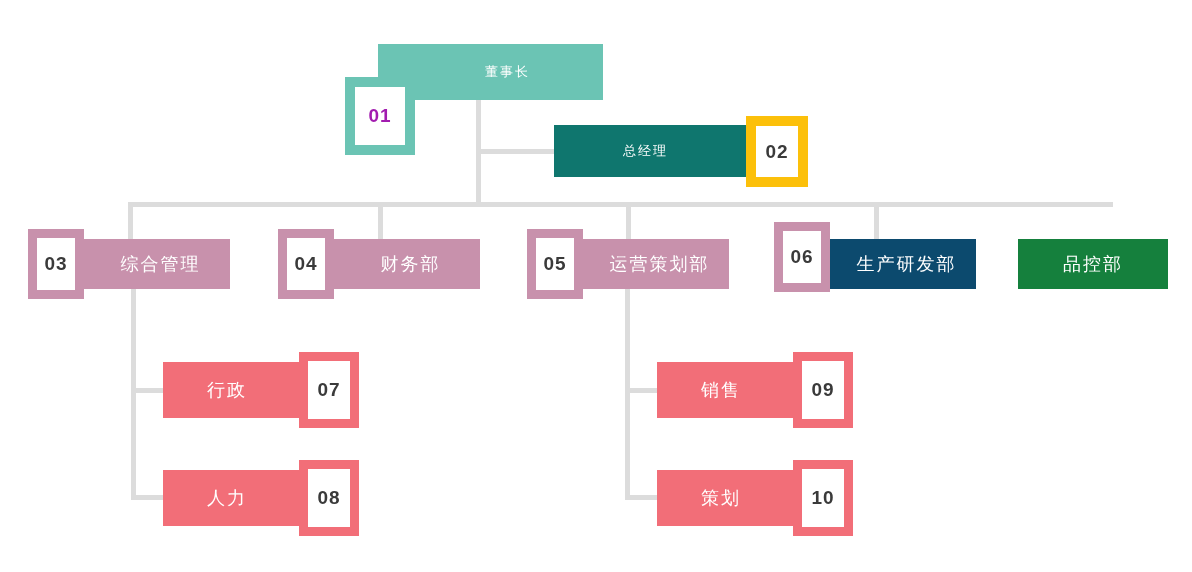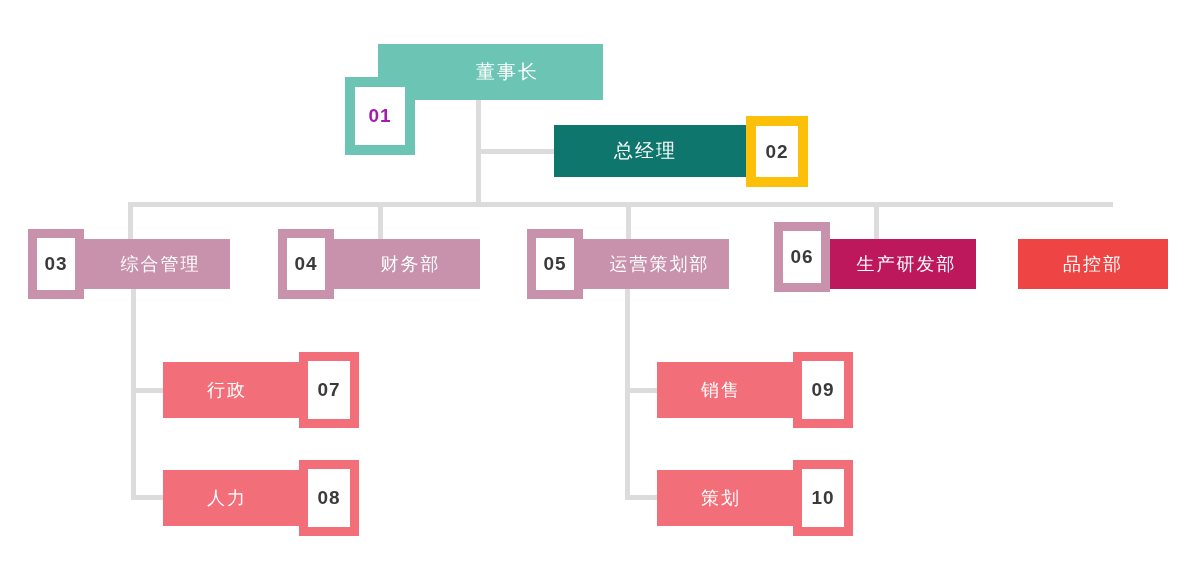--- a/index.html
+++ b/index.html
@@ -15,21 +15,21 @@
   .line{position:absolute;background:#dcdcdc;}
   .line.h{height:5px;}
   .line.v{width:5px;}
 
   
   .node{position:absolute;}
   .bar{
     position:absolute;
     display:flex;align-items:center;justify-content:center;
     color:#ffffff;
-    font-size:19px;
+    font-size:13px;
     letter-spacing:2px;
     box-sizing:border-box;
     white-space:nowrap;
   }
   .bar.small{font-size:18px;}
   
   .num{
     position:absolute;
     display:flex;align-items:center;justify-content:center;
     background:#ffffff;
@@ -71,25 +71,25 @@
     </div>
     <div class="node">
       <div class="bar small" style="background: rgb(200, 145, 172); left: 307px; top: 239px; width: 173px; height: 50px; padding-left: 34px;">财务部</div>
       <div class="num" style="left: 278px; top: 229px; width: 56px; height: 70px; border: 9px solid rgb(200, 145, 172); color: rgb(58, 58, 58); text-align: center;">04</div>
     </div>
     <div class="node">
       <div class="bar small" style="background: rgb(200, 145, 172); left: 556px; top: 239px; width: 173px; height: 50px; padding-left: 34px;">运营策划部</div>
       <div class="num" style="left: 527px; top: 229px; width: 56px; height: 70px; border: 9px solid rgb(200, 145, 172); color: rgb(58, 58, 58);">05</div>
     </div>
     <div class="node">
-      <div class="bar small" style="background: #be185d; left: 803px; top: 239px; width: 173px; height: 50px; padding-left: 34px;">生产研发部</div>
+      <div class="bar small" style="background: #0c4a6e; left: 803px; top: 239px; width: 173px; height: 50px; padding-left: 34px;">生产研发部</div>
       <div class="num" style="left: 774px; top: 222px; width: 56px; height: 70px; border: 9px solid rgb(200, 145, 172); color: rgb(58, 58, 58);">06</div>
     </div>
     <div class="node">
-      <div class="bar small" style="background: #ef4444; left: 1018px; top: 239px; width: 150px; height: 50px;">品控部</div>
+      <div class="bar small" style="background: #15803d; left: 1018px; top: 239px; width: 150px; height: 50px;">品控部</div>
     </div>
     <div class="node">
       <div class="bar small" style="background: rgb(242, 110, 120); left: 163px; top: 362px; width: 170px; height: 56px; padding-right: 42px;">行政</div>
       <div class="num" style="left: 299px; top: 352px; width: 60px; height: 76px; border: 9px solid rgb(242, 110, 120); color: rgb(58, 58, 58);">07</div>
     </div>
     <div class="node">
       <div class="bar small" style="background: rgb(242, 110, 120); left: 163px; top: 470px; width: 170px; height: 56px; padding-right: 42px;">人力</div>
       <div class="num" style="left: 299px; top: 460px; width: 60px; height: 76px; border: 9px solid rgb(242, 110, 120); color: rgb(58, 58, 58);">08</div>
     </div>
     <div class="node">

